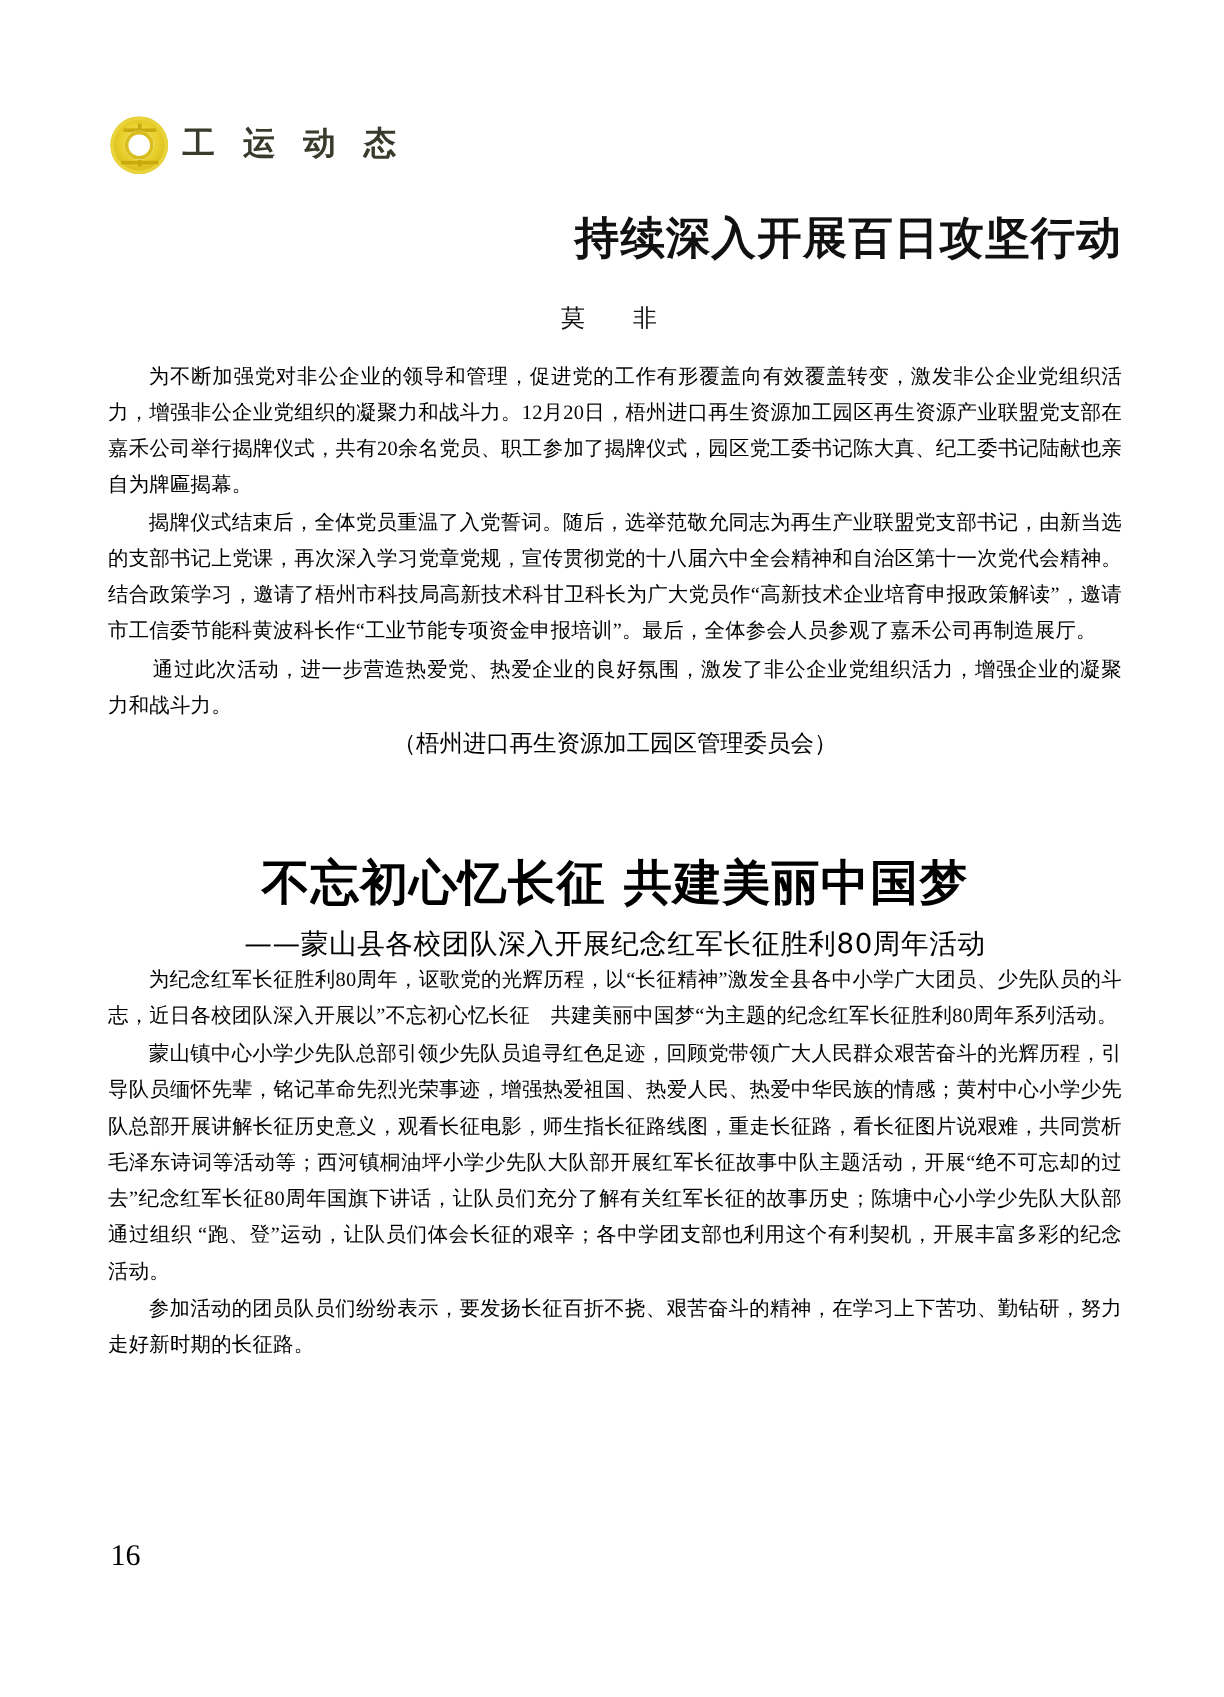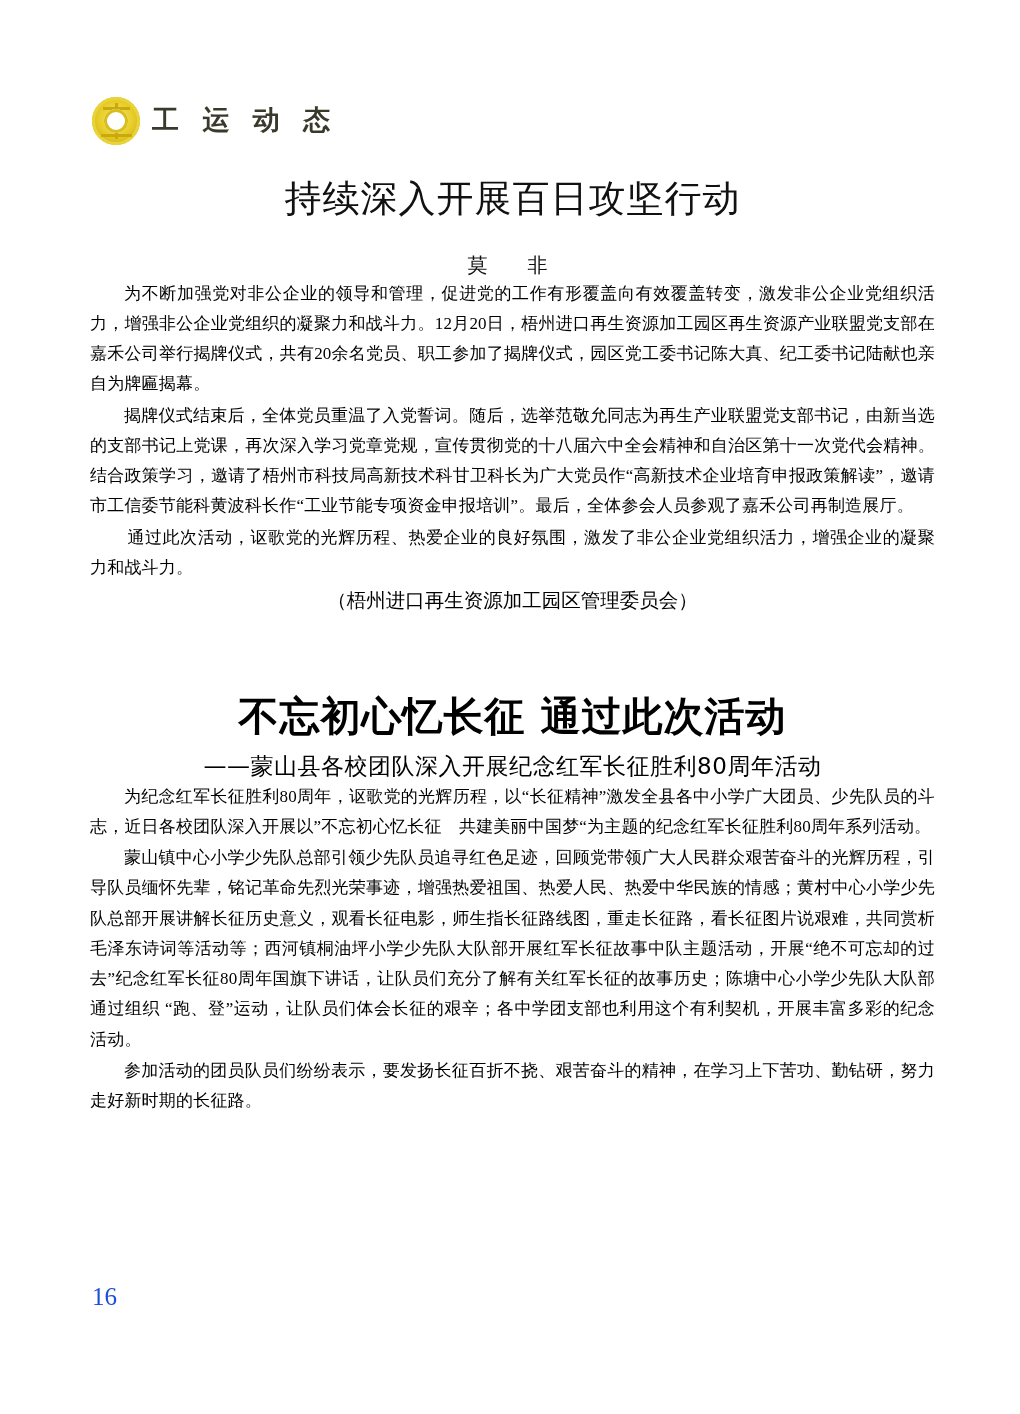--- a/index.html
+++ b/index.html
@@ -82,35 +82,36 @@
     font-weight: bold;
     font-size: 27px;
     letter-spacing: 7px;
     color: #3a3a2c;
     line-height: 1;
     padding-bottom: 4px;
   }
 
   
   .art1-title {
-    text-align: center;
-    font-family: "DejaVu Sans", sans-serif;
-    font-weight: normal;
+    text-align: right;
+    font-family: "DejaVu Sans", sans-serif;
+    font-weight: bold;
     font-size: 37px;
     line-height: 1.42;
     letter-spacing: 1px;
     margin-top: 26px;
     color: #111;
   }
   .byline {
     text-align: center;
     font-family: "DejaVu Sans", sans-serif;
     font-size: 20px;
     letter-spacing: 10px;
     margin-top: 26px;
+    margin-bottom: 20px;
     color: #111;
   }
   p.body-text {
     font-size: 17px;
     line-height: 1.78;
     text-align: justify;
     text-justify: inter-ideograph;
     margin: 0 0 1px 0;
     text-indent: 2em;
     letter-spacing: 0.2px;
@@ -153,21 +154,21 @@
     margin-bottom: 18px;
     letter-spacing: 1px;
   }
 
   .page-number {
     position: absolute;
     left: 92px;
     top: 1283px;
     font-family: "Liberation Serif", serif;
     font-size: 25px;
-    color: #1d4ed8;
+    color: #000000;
   }
 </style>
 </head>
 <body>
 
 <div class="page">
   <div class="content">
 
     <div class="section-header">
       <div class="logo-mark">
@@ -182,27 +183,27 @@
 
     <div>
       <div class="art1-title">
         <div>持续深入开展百日攻坚行动</div>
       </div>
       <div class="byline">莫　非</div>
 
       <p class="body-text">为不断加强党对非公企业的领导和管理，促进党的工作有形覆盖向有效覆盖转变，激发非公企业党组织活力，增强非公企业党组织的凝聚力和战斗力。12月20日，梧州进口再生资源加工园区再生资源产业联盟党支部在嘉禾公司举行揭牌仪式，共有20余名党员、职工参加了揭牌仪式，园区党工委书记陈大真、纪工委书记陆献也亲自为牌匾揭幕。</p>
       <p class="body-text">揭牌仪式结束后，全体党员重温了入党誓词。随后，选举范敬允同志为再生产业联盟党支部书记，由新当选的支部书记上党课，再次深入学习党章党规，宣传贯彻党的十八届六中全会精神和自治区第十一次党代会精神。结合政策学习，邀请了梧州市科技局高新技术科甘卫科长为广大党员作“高新技术企业培育申报政策解读”，邀请市工信委节能科黄波科长作“工业节能专项资金申报培训”。最后，全体参会人员参观了嘉禾公司再制造展厅。</p>
       <div class="last-para-wrap">
-        <p class="body-text no-indent">通过此次活动，讴歌党的光辉历程、热爱企业的良好氛围，激发了非公企业党组织活力，增强企业的凝聚力和战斗力。</p>
+        <p class="body-text no-indent">通过此次活动，进一步营造热爱党、热爱企业的良好氛围，激发了非公企业党组织活力，增强企业的凝聚力和战斗力。</p>
         <p class="source-line">（梧州进口再生资源加工园区管理委员会）</p>
       </div>
     </div>
 
     <div class="art2">
-      <div class="art2-title">不忘初心忆长征  通过此次活动</div>
+      <div class="art2-title">不忘初心忆长征  共建美丽中国梦</div>
       <div class="art2-subtitle">——蒙山县各校团队深入开展纪念红军长征胜利80周年活动</div>
 
       <p class="body-text">为纪念红军长征胜利80周年，讴歌党的光辉历程，以“长征精神”激发全县各中小学广大团员、少先队员的斗志，近日各校团队深入开展以”不忘初心忆长征　共建美丽中国梦“为主题的纪念红军长征胜利80周年系列活动。</p>
       <p class="body-text">蒙山镇中心小学少先队总部引领少先队员追寻红色足迹，回顾党带领广大人民群众艰苦奋斗的光辉历程，引导队员缅怀先辈，铭记革命先烈光荣事迹，增强热爱祖国、热爱人民、热爱中华民族的情感；黄村中心小学少先队总部开展讲解长征历史意义，观看长征电影，师生指长征路线图，重走长征路，看长征图片说艰难，共同赏析毛泽东诗词等活动等；西河镇桐油坪小学少先队大队部开展红军长征故事中队主题活动，开展“绝不可忘却的过去”纪念红军长征80周年国旗下讲话，让队员们充分了解有关红军长征的故事历史；陈塘中心小学少先队大队部通过组织 “跑、登”运动，让队员们体会长征的艰辛；各中学团支部也利用这个有利契机，开展丰富多彩的纪念活动。</p>
       <div class="last-para-wrap">
         <p class="body-text">参加活动的团员队员们纷纷表示，要发扬长征百折不挠、艰苦奋斗的精神，在学习上下苦功、勤钻研，努力走好新时期的长征路。</p>
 
       </div>
     </div>
 

